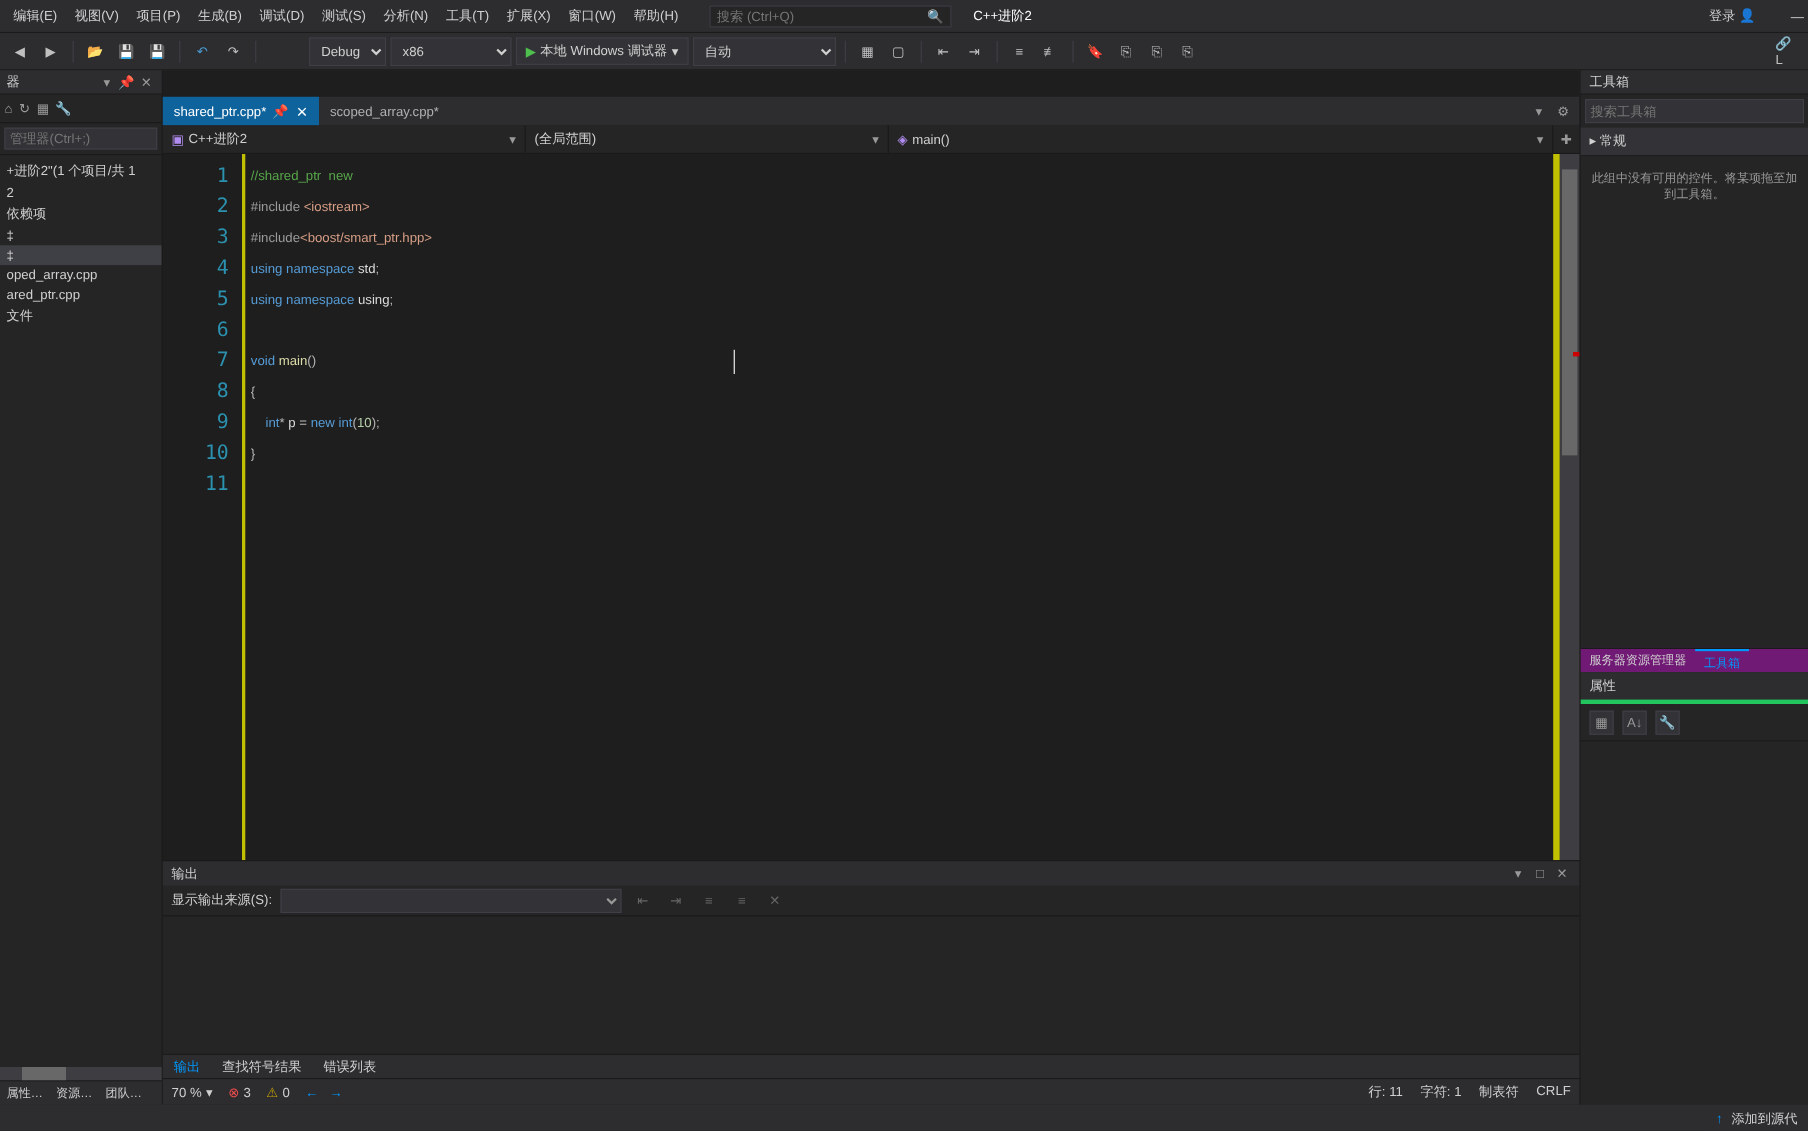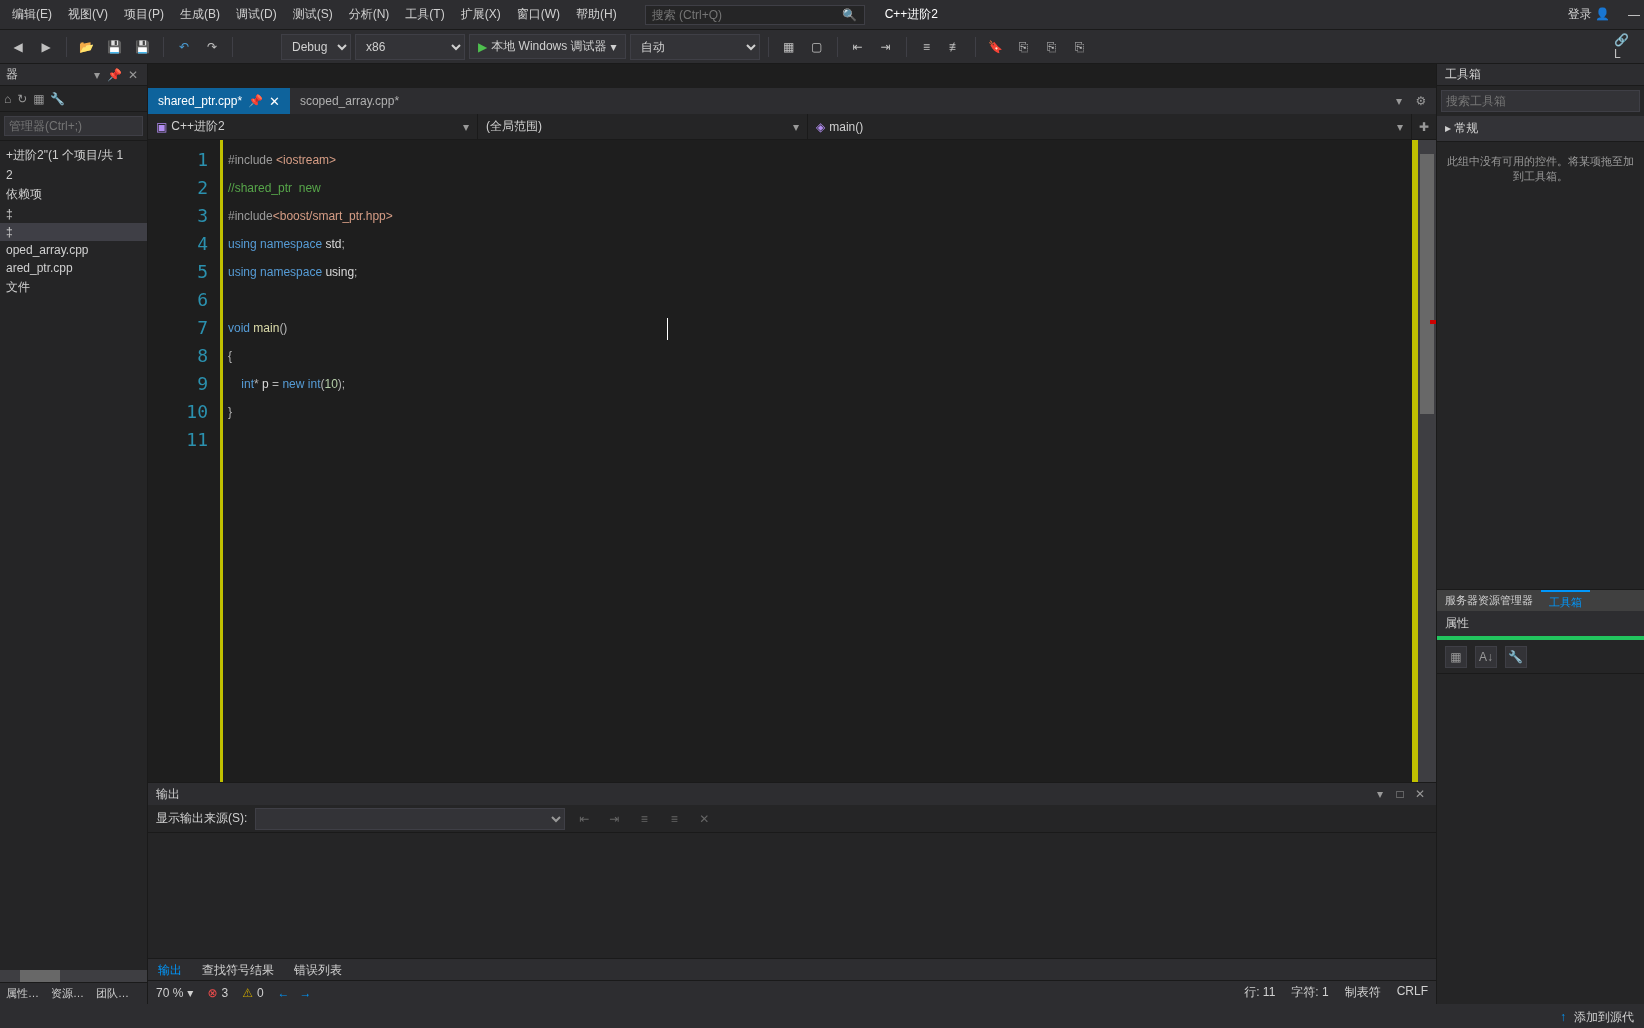--- a/index.html
+++ b/index.html
@@ -5,21 +5,21 @@
 * { margin: 0; padding: 0; box-sizing: border-box; font-family: "Microsoft YaHei", sans-serif; font-size: 12px; }
 body { background: #2d2d30; color: #d0d0d0; width: 1644px; height: 1028px; overflow: hidden; position: relative; }
 
 
 .menubar { height: 30px; background: #2d2d30; display: flex; align-items: center; padding: 0 4px; border-bottom: 1px solid #1a1a1a; }
 .menubar .item { padding: 4px 8px; cursor: pointer; color: #d0d0d0; }
 .menubar .search { margin-left: 20px; display: flex; align-items: center; background: #252526; padding: 2px 6px; width: 220px; border: 1px solid #3f3f46; }
 .menubar .search input { background: transparent; border: none; color: #999; outline: none; flex: 1; }
 .menubar .search .icon { color: #999; }
 .menubar .project-name { margin-left: 20px; color: #fff; }
-.menubar .right { margin-left: auto; display: flex; align-items: center; gap: 10px; }
+.menubar .right { margin-left: auto; display: flex; align-items: center; gap: 24px; }
 .menubar .login { padding: 4px 8px; }
 
 
 .toolbar { height: 34px; background: #2d2d30; display: flex; align-items: center; padding: 0 6px; gap: 4px; border-bottom: 1px solid #1a1a1a; }
 .toolbar .btn { width: 24px; height: 24px; display: flex; align-items: center; justify-content: center; color: #c0c0c0; cursor: pointer; }
 .toolbar .sep { width: 1px; height: 20px; background: #3f3f46; margin: 0 4px; }
 .toolbar select { background: #333337; color: #d0d0d0; border: 1px solid #3f3f46; padding: 3px 6px; height: 26px; }
 .toolbar .sel-debug { width: 70px; margin-left: 40px; }
 .toolbar .sel-platform { width: 110px; }
 .toolbar .run { display: flex; align-items: center; gap: 4px; padding: 3px 8px; border: 1px solid #3f3f46; background: #333337; cursor: pointer; }
@@ -114,21 +114,21 @@
 .statusbar .arrows span { color: #0097fb; cursor: pointer; }
 .statusbar .right { margin-left: auto; display: flex; gap: 16px; }
 
 
 .rightpane { width: 208px; background: #252526; border-left: 1px solid #1a1a1a; display: flex; flex-direction: column; }
 .rightpane .panel-header { height: 22px; background: #2d2d30; display: flex; align-items: center; padding: 0 8px; border-bottom: 1px solid #1a1a1a; }
 .rightpane .search-box { padding: 4px; }
 .rightpane .search-box input { width: 100%; background: #333337; border: 1px solid #3f3f46; color: #999; padding: 3px 4px; }
 .rightpane .section { padding: 4px 8px; background: #333337; border-bottom: 1px solid #1a1a1a; cursor: pointer; }
 .rightpane .empty-msg { padding: 12px 8px; color: #999; text-align: center; font-size: 11px; }
-.rightpane .tabs3 { height: 22px; display: flex; background: #404040; border-top: 1px solid #1a1a1a; }
+.rightpane .tabs3 { height: 22px; display: flex; background: #701a75; border-top: 1px solid #1a1a1a; }
 .rightpane .tabs3 .tab { padding: 3px 8px; cursor: pointer; font-size: 11px; }
 .rightpane .tabs3 .tab.active { color: #0097fb; border-top: 2px solid #0097fb; }
 .rightpane .props { flex: 1; background: #252526; }
 .rightpane .props .header { padding: 4px 8px; background: #2d2d30; border-bottom: 4px solid #22c55e; }
 .rightpane .props .toolbar3 { height: 34px; display: flex; align-items: center; gap: 8px; padding: 0 8px; border-bottom: 1px solid #1a1a1a; }
 .rightpane .props .toolbar3 span { width: 22px; height: 22px; display: flex; align-items: center; justify-content: center; background: #333337; border: 1px solid #3f3f46; cursor: pointer; color: #999; }
 
 
 .bottom-status { position: absolute; bottom: 0; right: 0; height: 22px; background: #2d2d30; display: flex; align-items: center; padding: 0 10px; gap: 8px; color: #d0d0d0; }
 .bottom-status .up { color: #0097fb; }
@@ -282,22 +282,22 @@
           <div class="ln">5</div>
           <div class="ln">6</div>
           <div class="ln">7</div>
           <div class="ln">8</div>
           <div class="ln">9</div>
           <div class="ln">10</div>
           <div class="ln">11</div>
         </div>
       <div class="marker-strip"></div>
       <div class="code" id="code">
+          <div class="line"><span class="cm">//shared_ptr  new</span></div>
           <div class="line"><span class="pp">#include</span> <span class="inc">&lt;iostream&gt;</span></div>
-          <div class="line"><span class="cm">//shared_ptr  new</span></div>
           <div class="line"><span class="pp">#include</span><span class="inc">&lt;boost/smart_ptr.hpp&gt;</span></div>
           <div class="line"><span class="kw">using</span> <span class="kw">namespace</span> <span class="txt">std</span><span class="op">;</span></div>
           <div class="line"><span class="kw">using</span> <span class="kw">namespace</span> <span class="txt">using</span><span class="op">;</span></div>
           <div class="line"></div>
           <div class="line"><span class="kw">void</span> <span class="fn">main</span><span class="op">()</span><span class="cursor"></span></div>
           <div class="line"><span class="op">{</span></div>
           <div class="line">    <span class="kw">int</span><span class="op">*</span> <span class="txt">p</span> <span class="op">=</span> <span class="kw">new</span> <span class="kw">int</span><span class="op">(</span><span class="num">10</span><span class="op">);</span></div>
           <div class="line"><span class="op">}</span></div>
         </div>
       <div class="minimap"></div>

